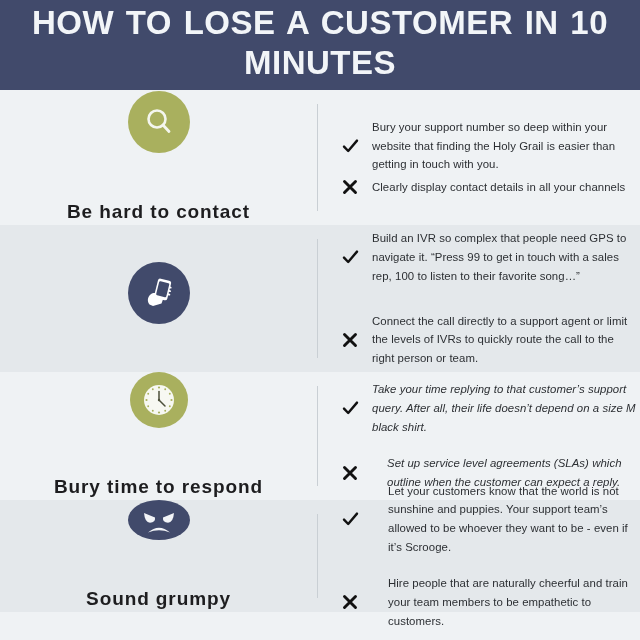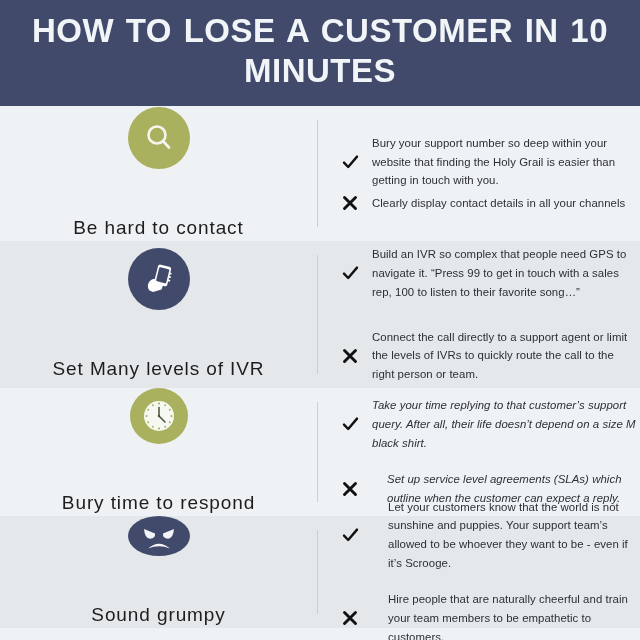--- a/index.html
+++ b/index.html
@@ -6,21 +6,21 @@
   html, body {
     width:640px; height:640px;
     font-family:"Liberation Sans", sans-serif;
     background:#eff2f4;
     overflow:hidden;
   }
 
   
   .header {
     background:#414a6b;
-    height:106px;
+    height:90px;
     display:flex;
     flex-direction:column;
     align-items:center;
     justify-content:center;
     padding:6px 20px 10px;
   }
   .header h1 {
     color:#f2f5f8;
     font-size:33px;
     font-weight:bold;
@@ -64,21 +64,21 @@
     justify-content:center;
     margin-bottom:9px;
   }
   .icon-circle.olive { background:#a9b05e; }
   .icon-circle.navy  { background:#414a6b; }
   .sec-3 .icon-circle { width:58px; height:66px; border-radius:50%/50%; }
   .sec-4 .icon-circle { width:62px; height:68px; }
 
   .sec-title {
     font-size:19px;
-    font-weight:400;
+    font-weight:700;
     color:#1d1d1f;
     letter-spacing:0.9px;
     text-align:center;
     white-space:nowrap;
     margin-top:39px;
   }
 
   
   .divider {
     position:absolute;
@@ -176,21 +176,20 @@
         <g fill="#ffffff">
           <rect x="16" y="5.5" width="13.5" height="20" rx="2.4" transform="rotate(14 23 15)"></rect>
           <path d="M9.5 30.5 C7 27.5 7.5 23 10.5 20.5 C13 18.4 16 18.6 18 20 L23.5 24 L21.5 29.5 L13 32 Z"></path>
           <rect x="28.2" y="12.5" width="3.4" height="1.9" rx="0.9" transform="rotate(14 30 13.4)"></rect>
           <rect x="27.6" y="16" width="3.4" height="1.9" rx="0.9" transform="rotate(14 29.3 17)"></rect>
           <rect x="26.9" y="19.5" width="3.4" height="1.9" rx="0.9" transform="rotate(14 28.6 20.5)"></rect>
         </g>
         <rect x="17.6" y="8" width="10.4" height="14.5" rx="1.2" transform="rotate(14 23 15)" fill="#414a6b"></rect>
       </svg>
     </div>
-    <div class="sec-title">Set Many levels of IVR</div>
   </div>
   <div class="divider"></div>
   <div class="right">
     <div class="bullet">
       <span class="mark">
         <svg width="17" height="17" viewBox="0 0 17 17">
             <path d="M2 8.6 L6.2 13 L15 2.6" fill="none" stroke="#111" stroke-width="2.4" stroke-linecap="round" stroke-linejoin="round"></path>
           </svg>
       </span>
       <span class="bullet-text">Build an IVR so complex that people need GPS to navigate it. “Press 99 to get in touch with a sales rep, 100 to listen to their favorite song…”</span>

